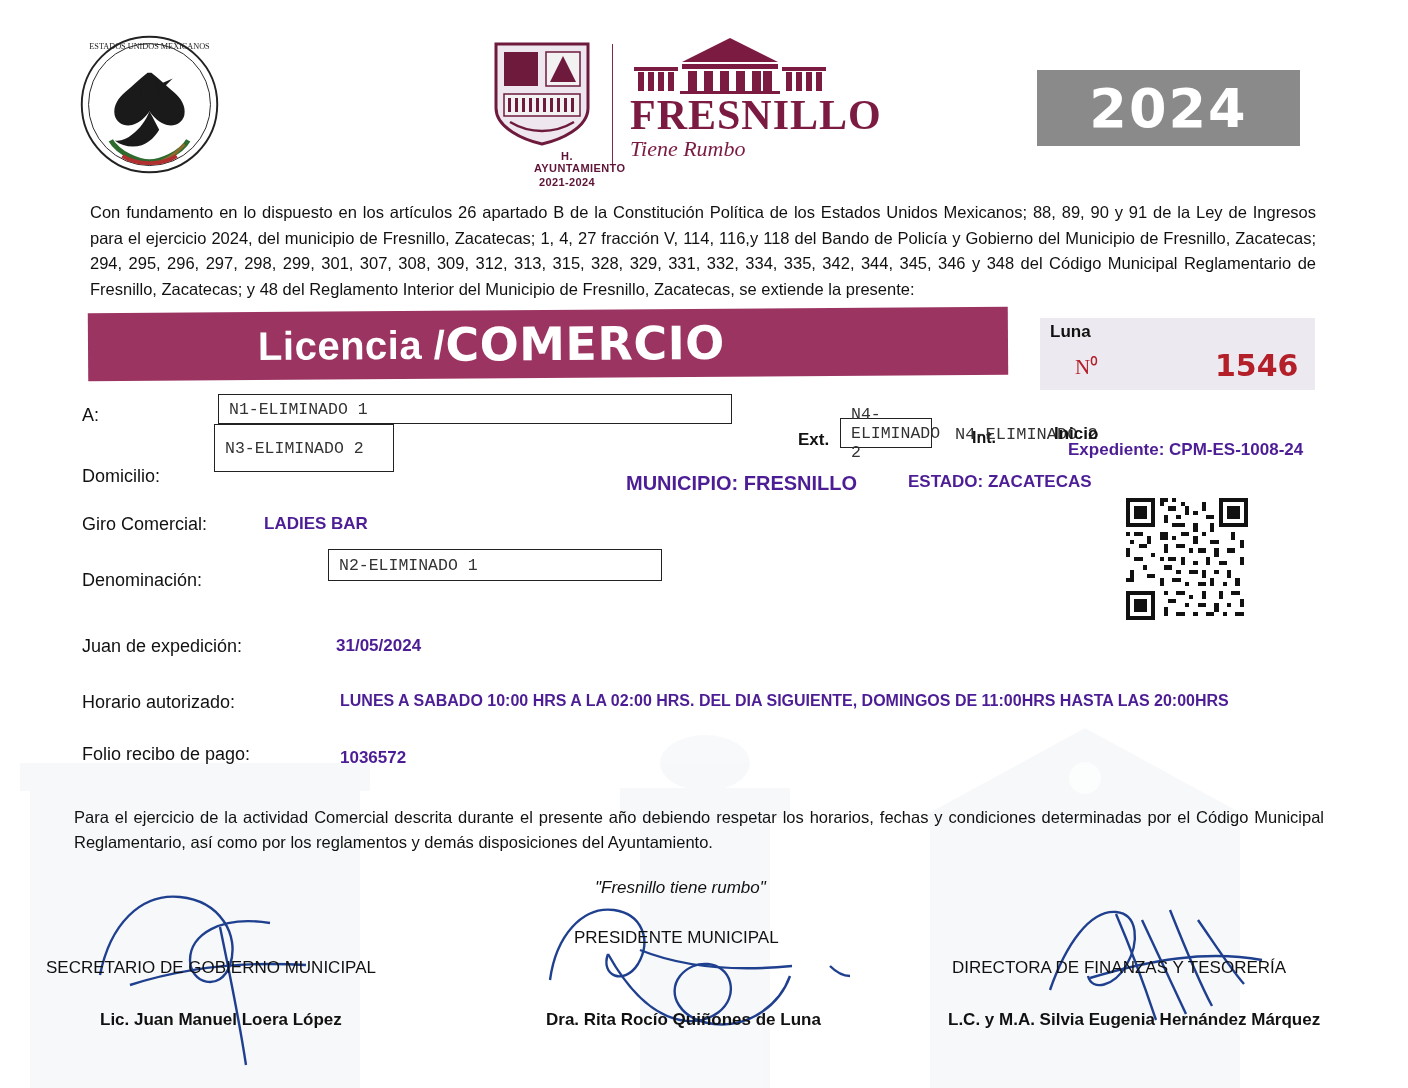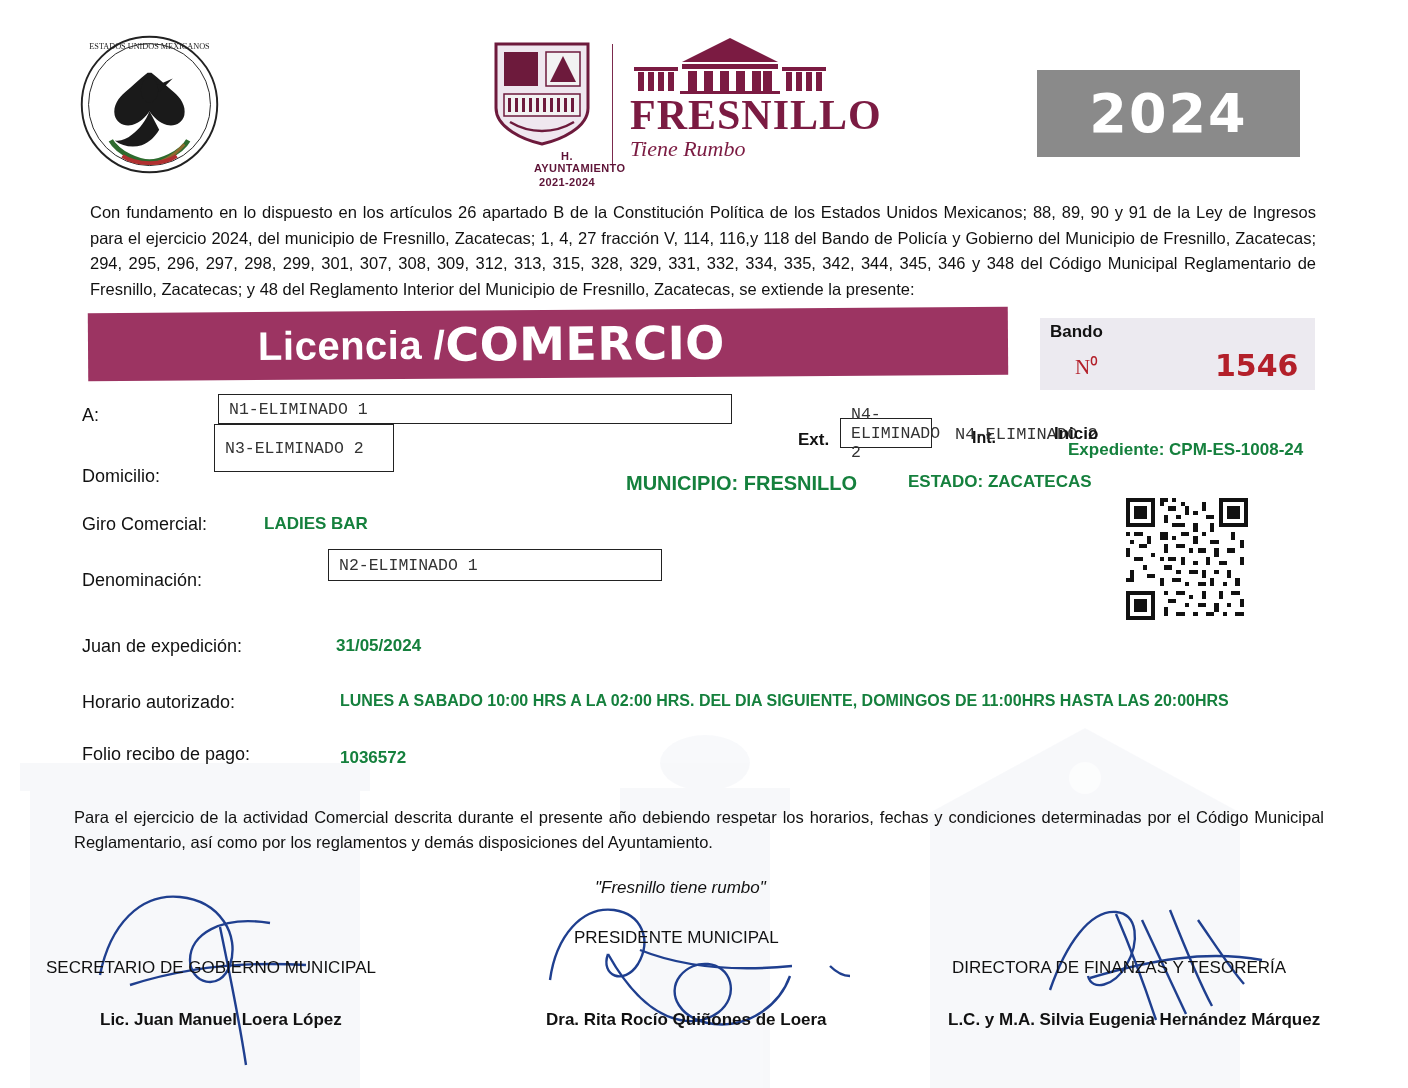--- a/index.html
+++ b/index.html
@@ -22,21 +22,21 @@
   
   .header{position:absolute;top:14px;left:0;right:0;height:170px;padding-left:12px;}
   .eagle{position:absolute;left:72px;top:18px;width:155px;height:150px;}
   .shield{position:absolute;left:490px;top:24px;width:110px;height:145px;text-align:center;}
   .shield .caption{font-size:11px;font-weight:bold;color:#5d1236;letter-spacing:.4px;margin-top:2px;margin-left:44px;}
   .divider-v{position:absolute;left:612px;top:30px;width:1px;height:120px;background:#7b2a4d;}
   .fresnillo{position:absolute;left:630px;top:22px;width:210px;text-align:left;}
   .fres-name{font-family:"Liberation Serif", serif;font-weight:bold;font-size:42px;color:#7b1b42;letter-spacing:1px;line-height:1;}
   .fres-sub{font-family:"Liberation Serif", serif;font-style:italic;font-size:22px;color:#7b1b42;}
   .year{
-    position:absolute;right:108px;top:56px;width:263px;height:87px;
+    position:absolute;right:108px;top:56px;width:263px;height:76px;
     background:#8a8a8a;color:#fff;display:flex;align-items:center;justify-content:center;
     font-family:"DejaVu Sans", sans-serif;font-weight:bold;font-size:54px;letter-spacing:2px;
   }
 
   
   .legal{
     position:absolute;left:78px;top:188px;width:1250px;
     font-size:16.5px;line-height:1.55;text-align:left;color:#111;
   }
   .legal p{margin:12px;text-align:justify;}
@@ -57,21 +57,21 @@
   }
 
   
   .folio-box{position:absolute;left:1040px;top:318px;width:275px;height:72px;background:#eceaf0;}
   .folio-label{position:absolute;left:1050px;top:322px;font-size:17px;font-weight:bold;}
   .folio-n{position:absolute;left:1075px;top:352px;font-size:21px;color:#b3202a;font-family:"Liberation Serif",serif;}
   .folio-num{position:absolute;left:1215px;top:348px;font-size:30px;color:#b3202a;font-weight:bold;font-family:"DejaVu Sans",sans-serif;}
 
   
   .lbl{position:absolute;font-size:18px;color:#111;}
-  .val{position:absolute;font-size:17px;font-weight:bold;color:#15803d;}
+  .val{position:absolute;font-size:17px;font-weight:bold;color:#4c1d95;}
   .mono-box{
     position:absolute;border:1.5px solid #222;background:#fff;
     font-family:"Liberation Mono", monospace;font-size:16.5px;color:#333;
     display:flex;align-items:center;padding-left:10px;box-sizing:border-box;
   }
 
   .qr{position:absolute;left:1126px;top:498px;width:122px;height:122px;}
 
   
   .note{
@@ -198,21 +198,21 @@
   <div class="legal">
     <p>Con fundamento en lo dispuesto en los artículos 26 apartado B de la Constitución Política de los Estados Unidos Mexicanos; 88, 89, 90 y 91 de la Ley de Ingresos para el ejercicio 2024, del municipio de Fresnillo, Zacatecas; 1, 4, 27 fracción V, 114, 116,y 118 del Bando de Policía y Gobierno del Municipio de Fresnillo, Zacatecas; 294, 295, 296, 297, 298, 299, 301, 307, 308, 309, 312, 313, 315, 328, 329, 331, 332, 334, 335, 342, 344, 345, 346 y 348 del Código Municipal Reglamentario de Fresnillo, Zacatecas; y 48 del Reglamento Interior del Municipio de Fresnillo, Zacatecas, se extiende la presente:</p>
   </div>
 
   <div class="title-band">
     <span class="title-light">Licencia /</span>
     <span class="title-bold">COMERCIO</span>
   </div>
 
   <div class="folio-box"></div>
-  <div class="folio-label">Bando</div>
+  <div class="folio-label">Luna</div>
   <div class="folio-n">N⁰</div>
   <div class="folio-num">1546</div>
 
   <div class="lbl" style="left:82px;top:405px;">A:</div>
   <div class="mono-box" style="left:218px;top:394px;width:514px;height:30px;">N1-ELIMINADO 1</div>
 
   <div class="lbl" style="left:82px;top:466px;">Domicilio:</div>
   <div class="mono-box" style="left:214px;top:424px;width:180px;height:48px;">N3-ELIMINADO 2</div>
 
   <div class="lbl" style="left:798px;top:430px;font-size:17px;font-weight:bold;">Ext.</div>
@@ -355,21 +355,21 @@
 
   <svg style="position:absolute;left:530px;top:880px;width:340px;height:160px;">
     <g fill="none" stroke="#1f3f8f" stroke-width="2.4">
       <path d="M20 100 C26 56 52 26 84 30 C112 34 122 60 108 84 C94 106 70 96 78 74"></path>
       <path d="M78 74 C96 106 120 134 150 140 C180 146 206 126 200 102 C194 80 164 78 150 96 C136 114 150 140 184 144 C220 148 250 124 260 96"></path>
       <path d="M110 70 C150 86 200 92 262 86"></path>
       <path d="M300 86 C306 92 312 96 320 96"></path>
     </g>
   </svg>
   <div class="sig-role" style="left:574px;top:928px;">PRESIDENTE MUNICIPAL</div>
-  <div class="sig-name" style="left:546px;top:1010px;">Dra. Rita Rocío Quiñones de Loera</div>
+  <div class="sig-name" style="left:546px;top:1010px;">Dra. Rita Rocío Quiñones de Luna</div>
 
   <svg style="position:absolute;left:1030px;top:880px;width:280px;height:150px;">
     <g fill="none" stroke="#1f3f8f" stroke-width="2.4">
       <path d="M20 110 C36 64 60 30 86 32 C108 34 110 62 96 86 C84 106 62 112 58 96"></path>
       <path d="M86 34 C104 76 118 116 126 140"></path>
       <path d="M112 40 C130 78 146 112 156 134"></path>
       <path d="M140 30 C156 70 170 104 182 126"></path>
       <path d="M60 98 C120 80 176 70 232 80"></path>
       <path d="M168 40 C186 66 200 88 214 104"></path>
     </g>

